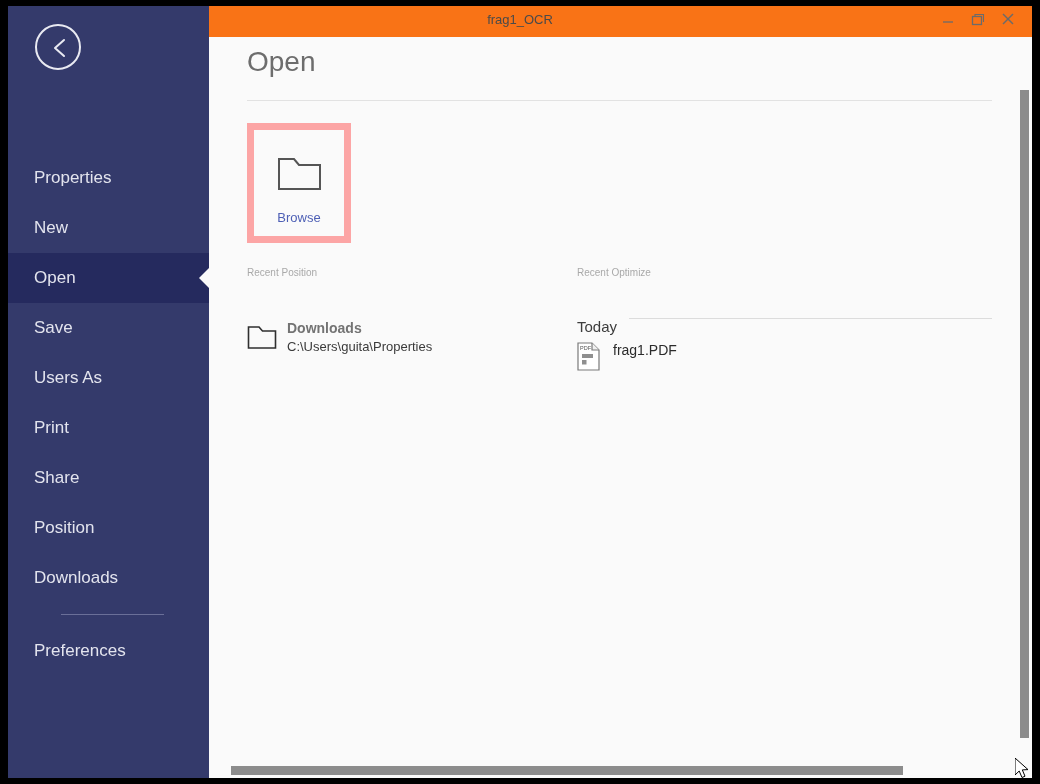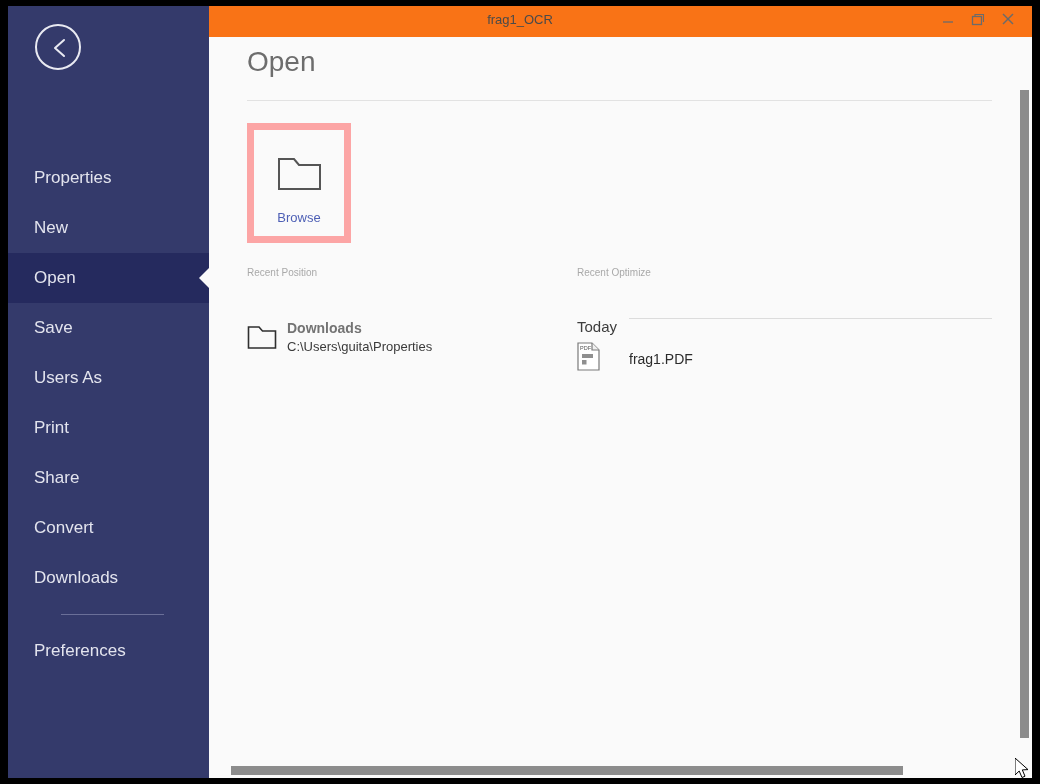--- a/index.html
+++ b/index.html
@@ -193,23 +193,21 @@
   .today-rule {
     flex: 1;
     height: 1px;
     background: #dcdcdc;
     margin-left: 12px;
   }
   .doc-item {
     position: absolute;
     left: 368px; top: 305px;
     display: flex;
-    align-items: center;
-    cursor: pointer;
-    gap: 16px;
+    cursor: pointer;
   }
   .doc-name {
     font-size: 14px; color: #2b2b2b;
     margin-left: 12px;
   }
 
   
   .vscroll-track {
     position: absolute;
     right: 0; top: 31px;
@@ -277,21 +275,21 @@
         <div class="nav-item">
           <span>Users As</span>
         </div>
         <div class="nav-item">
           <span>Print</span>
         </div>
         <div class="nav-item">
           <span>Share</span>
         </div>
         <div class="nav-item">
-          <span>Convert</span>
+          <span>Position</span>
         </div>
         <div class="nav-item">
           <span>Downloads</span>
         </div>
 
         <div class="nav-sep"></div>
 
         <div class="nav-item">
           <span>Preferences</span>
         </div>

